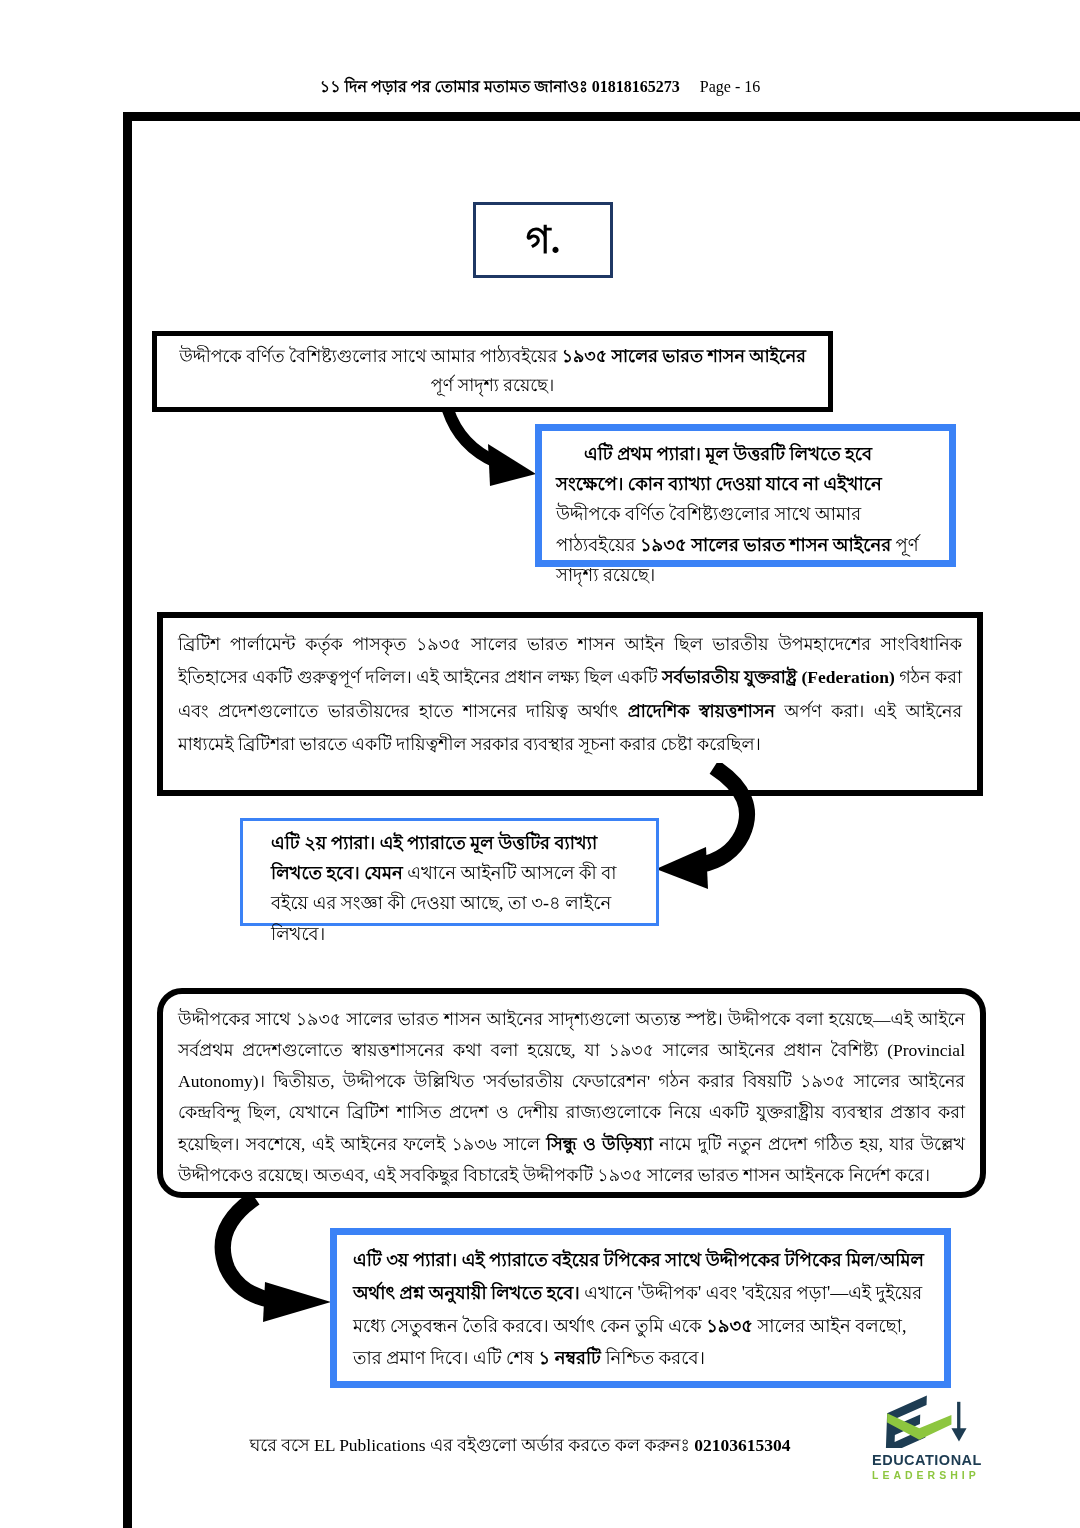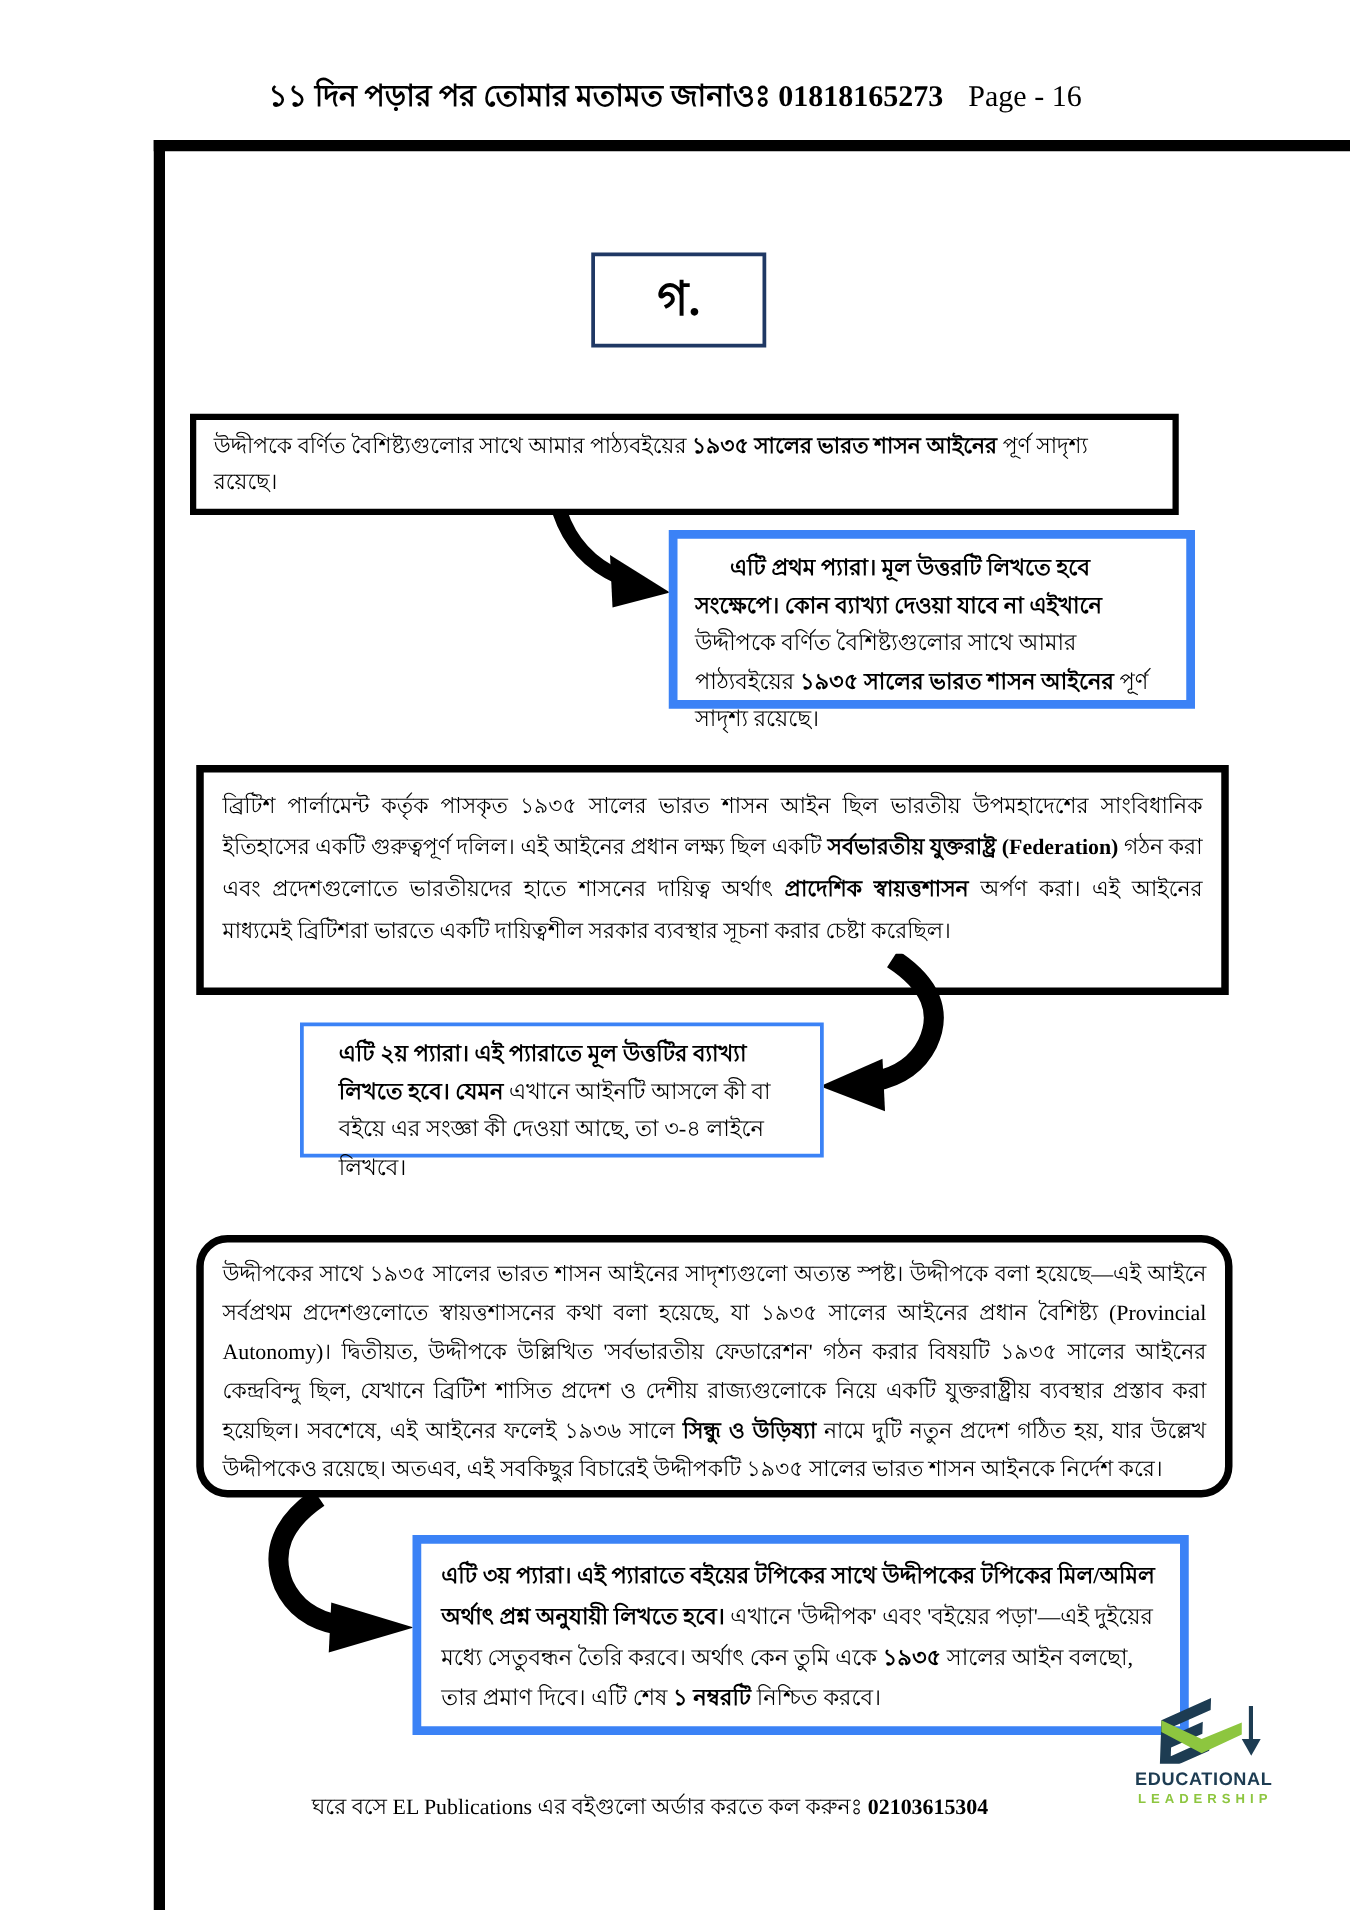--- a/index.html
+++ b/index.html
@@ -1,34 +1,34 @@
 <!DOCTYPE html>
 <html><head>
 <meta charset="utf-8">
 <style>
   html,body{margin:0;padding:0;background:#ffffff;}
   body{width:1080px;height:1528px;position:relative;overflow:hidden;
        font-family:"Liberation Serif","DejaVu Serif",serif;color:#000;}
   .abs{position:absolute;}
   
-  .header{top:58px;left:0;width:1080px;text-align:center;font-size:24px;}
+  .header{top:74px;left:0;width:1080px;text-align:center;font-size:16px;}
   .header .bn{font-weight:700;}
   .header .pg{font-weight:400;margin-left:20px;font-family:"Liberation Serif",serif;}
   
   .page-frame{left:123px;top:112px;width:957px;height:1416px;
               border-top:9px solid #000;border-left:9px solid #000;}
   
   .section-box{left:473px;top:202px;width:134px;height:70px;border:3px solid #1f3864;
                display:flex;align-items:center;justify-content:center;}
   .section-box .glyph{font-size:38px;font-weight:700;line-height:1;}
   
   .answer-box{border:5px solid #000;box-sizing:border-box;background:#fff;}
   .answer-box p{margin:0;}
-  .box1{left:152px;top:331px;width:791px;height:81px;display:flex;align-items:center;
-        padding:0 14px;font-size:17.5px;}
+  .box1{left:152px;top:331px;width:681px;height:81px;display:flex;align-items:center;
+        padding:0 14px;font-size:17.5px;text-align:center;}
   .box2{left:157px;top:612px;width:826px;height:184px;border-width:6px;
         padding:10px 15px;font-size:17.5px;line-height:1.9;text-align:justify;}
   .box3{left:157px;top:988px;width:829px;height:210px;border-width:6px;
         padding:10px 15px;font-size:17.5px;line-height:1.78;text-align:justify;border-radius:25px;}
   
   .callout{border:7px solid #3b82f6;box-sizing:border-box;background:#fff;}
   .callout p{margin:0;}
   .co1{left:535px;top:424px;width:421px;height:143px;padding:8px 14px;
        font-size:18px;line-height:1.68;}
   .co1 p{text-indent:28px;}
@@ -38,21 +38,21 @@
        font-size:18px;line-height:1.82;}
   b{font-weight:700;}
   
   .arrow{pointer-events:none;}
   .a1{left:438px;top:406px;}
   .a2{left:648px;top:763px;}
   .a3{left:203px;top:1194px;}
   
   .footer-line{left:150px;top:1432px;width:740px;text-align:center;font-size:17.5px;}
   
-  .logo{left:872px;top:1347px;width:146px;text-align:right;}
+  .logo{left:872px;top:1384px;width:146px;text-align:left;}
   .logo-title{font-family:"Liberation Sans","DejaVu Sans",sans-serif;
               font-size:14.5px;font-weight:700;letter-spacing:.5px;color:#1d3c52;line-height:1.15;}
   .logo-sub{font-family:"Liberation Sans","DejaVu Sans",sans-serif;
             font-size:10.5px;font-weight:700;letter-spacing:4px;color:#8dc63f;line-height:1.3;}
 </style>
 </head>
 <body>
 
 <div class="abs header">
   <span class="bn">১১ দিন পড়ার পর তোমার মতামত জানাওঃ 01818165273</span><span class="pg">Page - 16</span>

